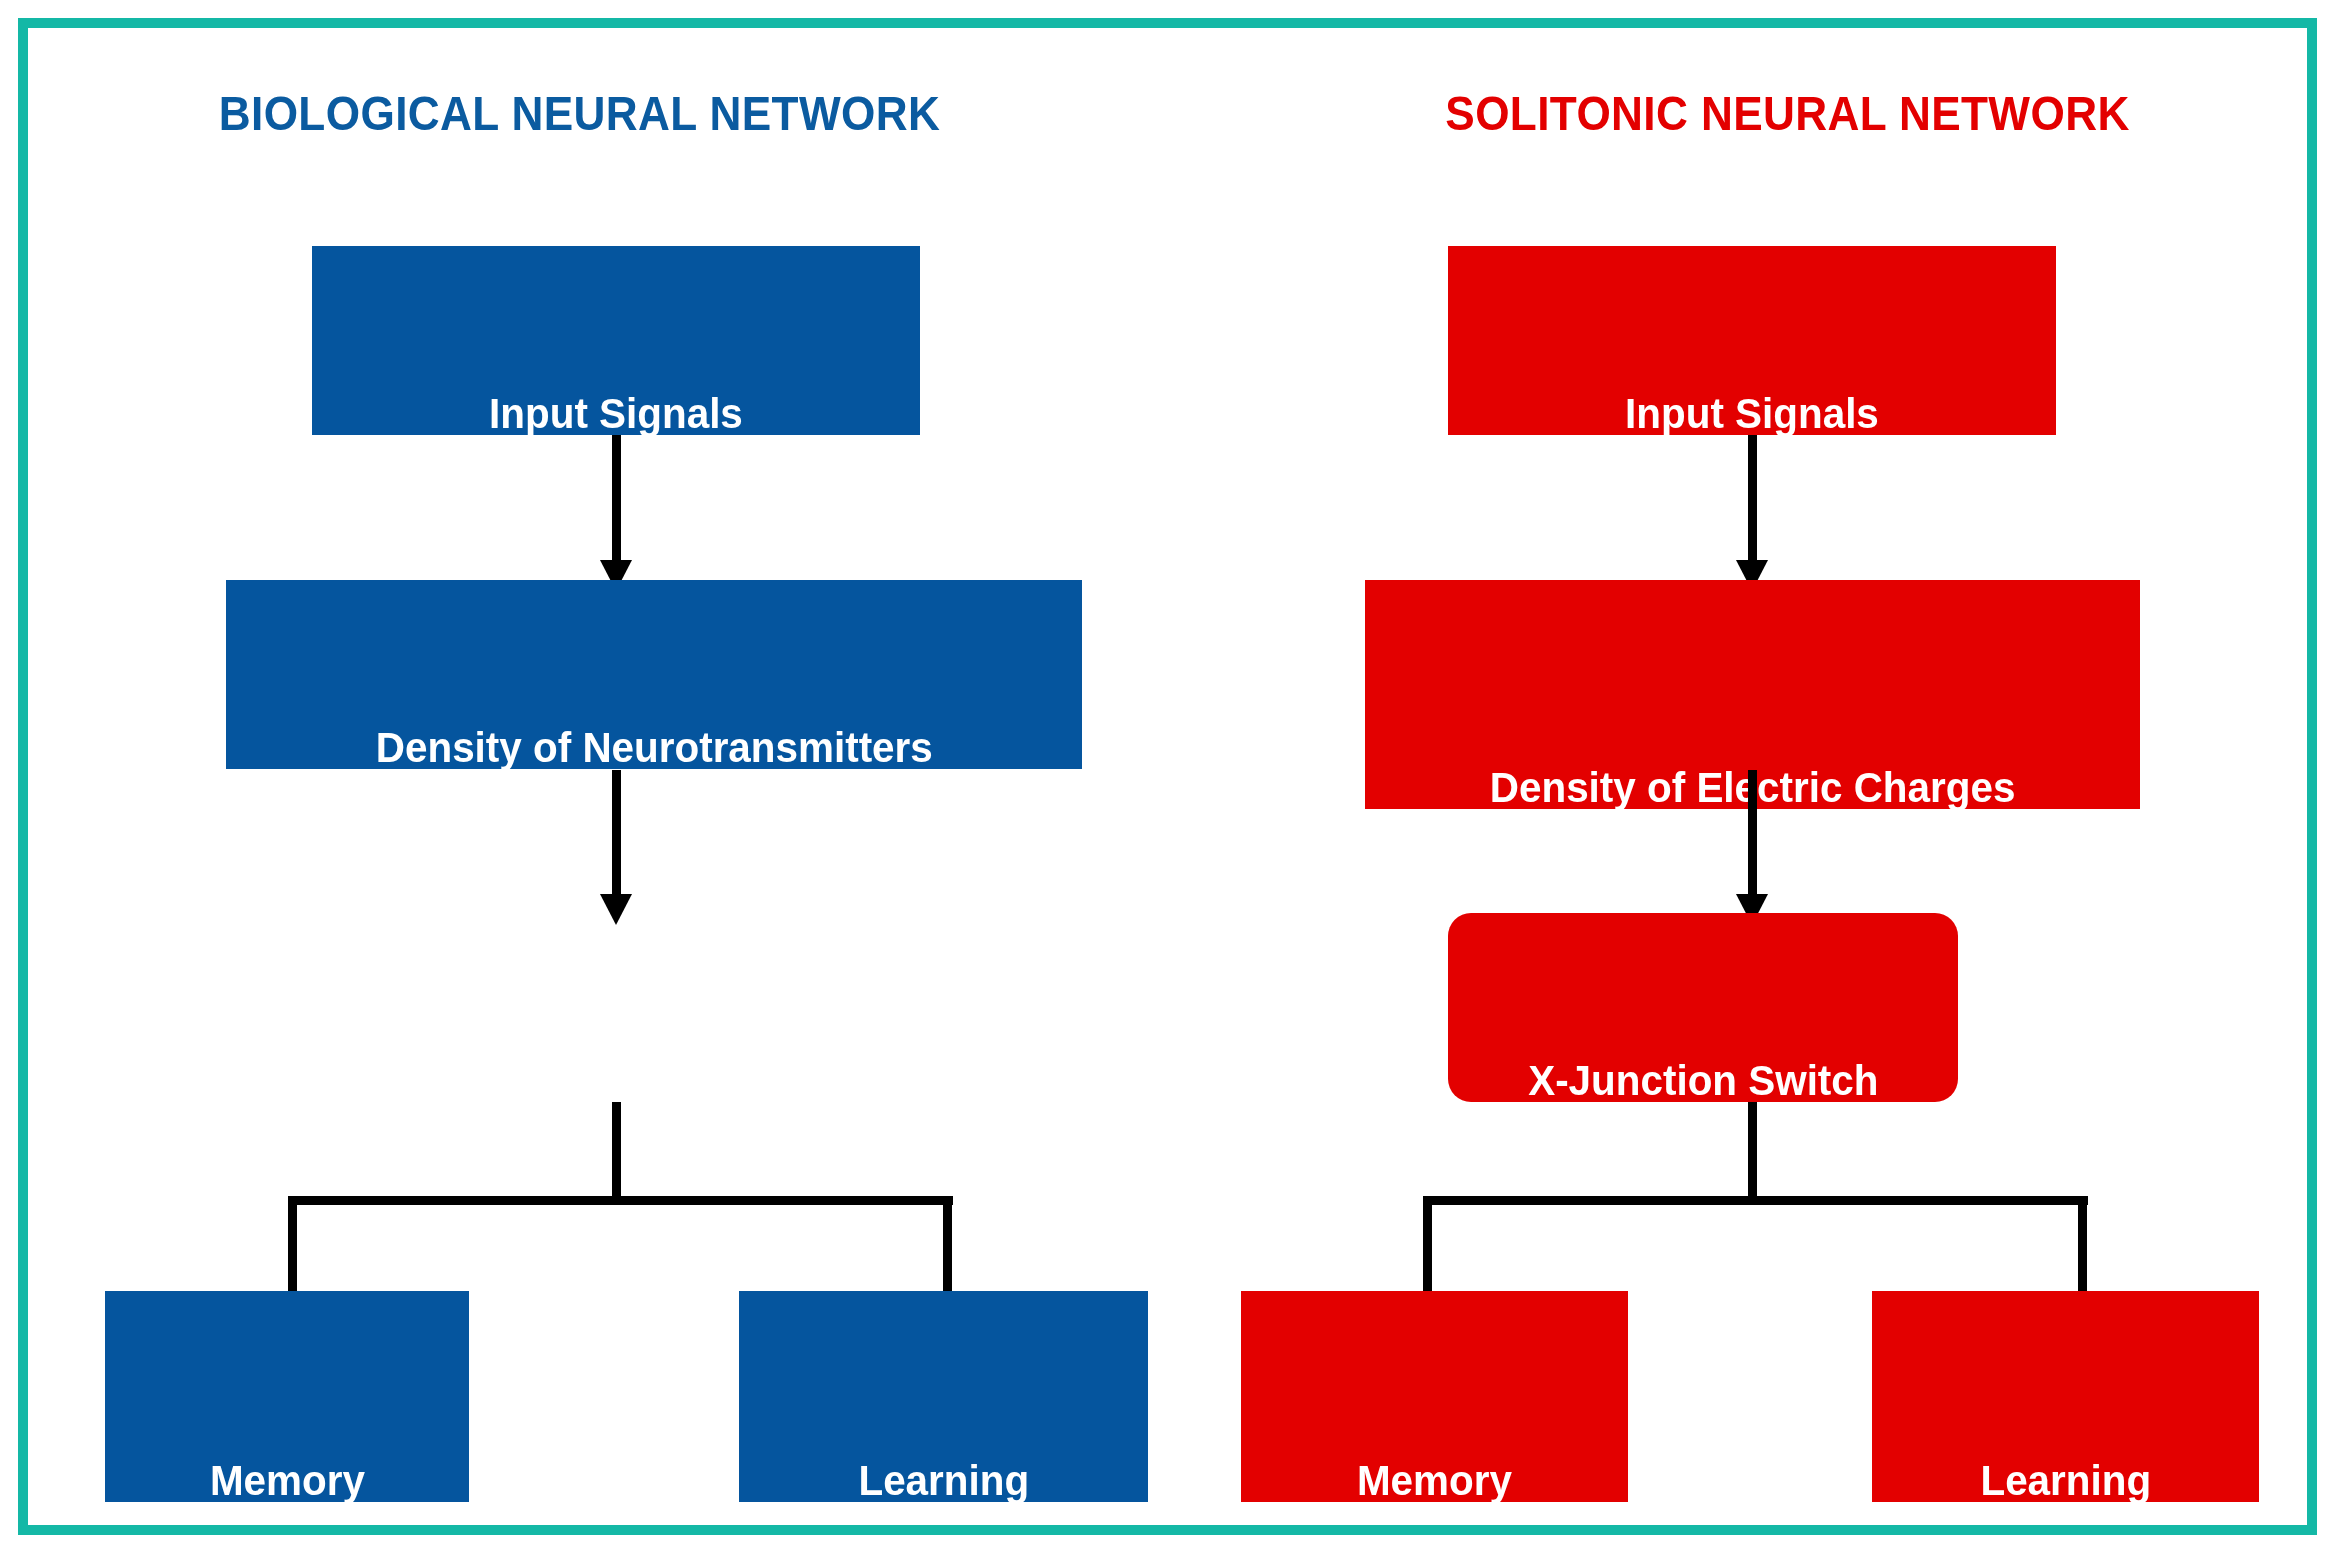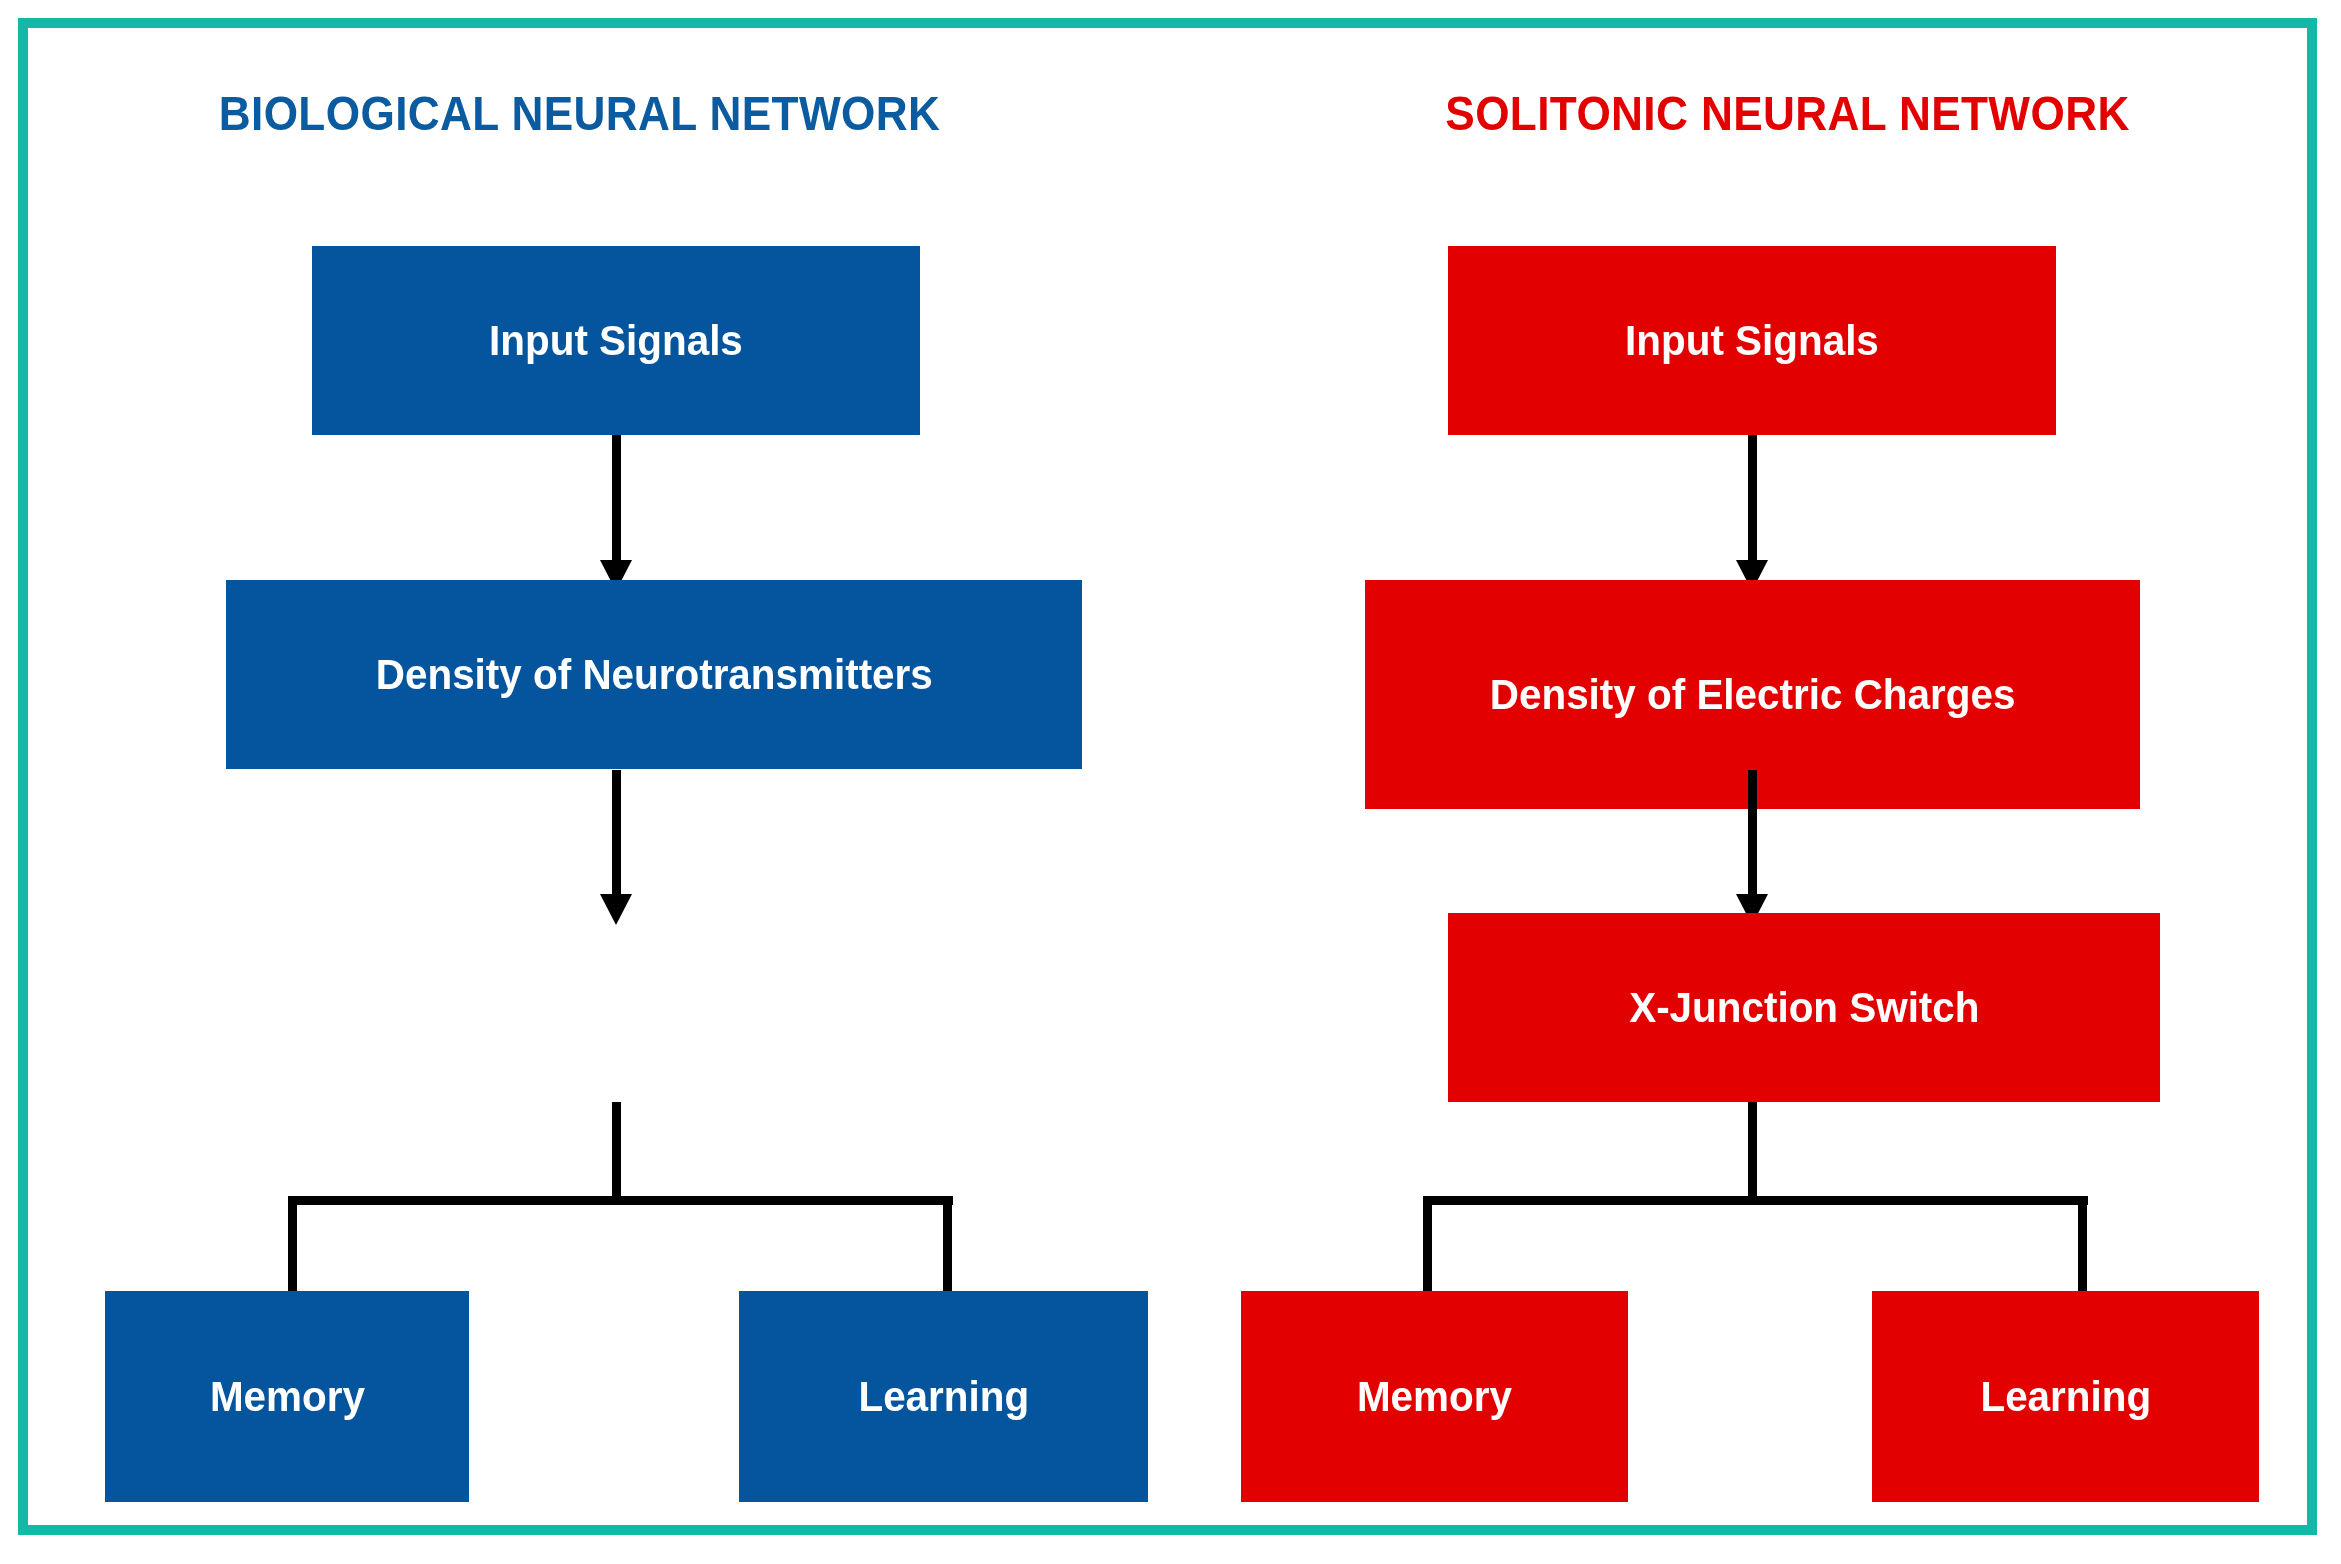--- a/index.html
+++ b/index.html
@@ -45,21 +45,21 @@
   }
   #title-solitonic {
     left: 1301px;
     top: 58px;
     width: 917px;
     color: #E30000;
   }
   .node-box {
     position: absolute;
     display: flex;
-    align-items: center;
+    align-items: flex-end;
     justify-content: center;
     box-sizing: border-box;
   }
   .node-label {
     color: #ffffff;
     font-weight: bold;
     font-size: 43px;
     white-space: nowrap;
     line-height: 1;
     font-family: "Liberation Sans", sans-serif;
@@ -146,21 +146,21 @@
     <div class="arrow-shaft" style="left:1720px; top:407px; height:128px;"></div>
     <div class="arrow-head" style="left:1708px; top:532px;"></div>
 
     <div class="node-box red" style="left:1337px; top:552px; width:775px; height:229px;">
       <span class="node-label">Density of Electric Charges</span>
     </div>
 
     <div class="arrow-shaft" style="left:1720px; top:742px; height:128px;"></div>
     <div class="arrow-head" style="left:1708px; top:866px;"></div>
 
-    <div class="node-box red" style="left:1420px; top:885px; width:712px; height:189px;">
+    <div class="node-box red" style="left:1420px; top:885px; width:510px; height:189px;border-radius:23px;">
       <span class="node-label">X-Junction Switch</span>
     </div>
 
     <div class="branch-stem" style="left:1720px; top:1074px; height:94px;"></div>
     <div class="branch-bar" style="left:1395px; top:1168px; width:665px;"></div>
     <div class="branch-drop" style="left:1395px; top:1168px; height:107px;"></div>
     <div class="arrow-head" style="left:1383px; top:1271px;"></div>
     <div class="branch-drop" style="left:2050px; top:1168px; height:107px;"></div>
     <div class="arrow-head" style="left:2038px; top:1271px;"></div>
 

